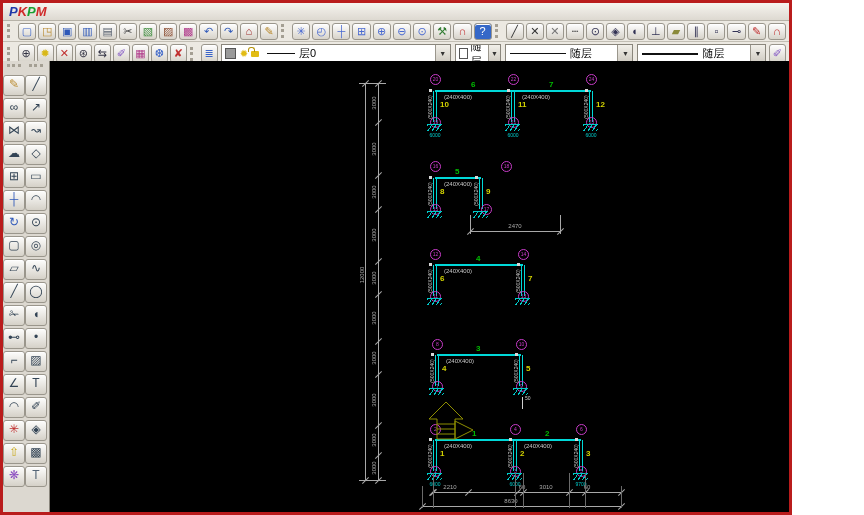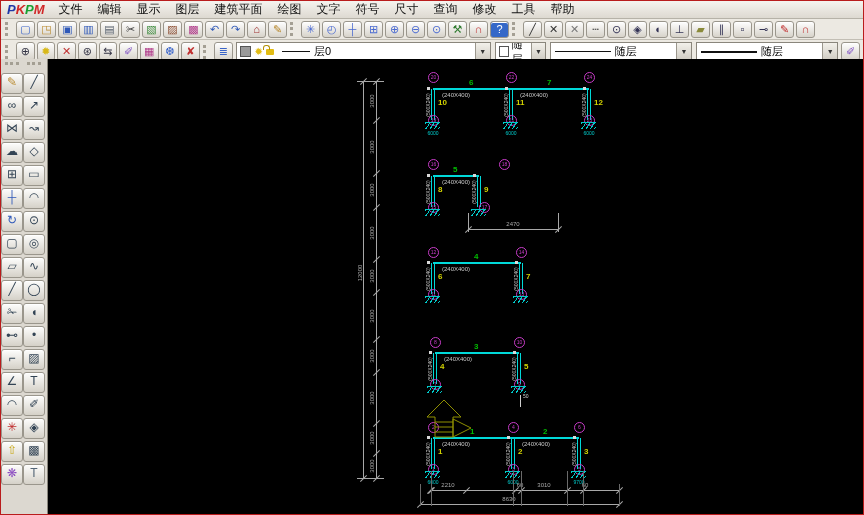--- a/index.html
+++ b/index.html
@@ -1,17 +1,17 @@
 <!DOCTYPE html>
 <html><head>
 <meta charset="utf-8">
 <style>
   html,body{margin:0;padding:0;}
-  .app{position:relative;width:864px;height:515px;font-family:"Liberation Sans",sans-serif;
-       background:#7f1d1d;overflow:hidden;border:1px solid #b91c1c;box-sizing:border-box;}
+  .app{position:relative;width:792px;height:515px;font-family:"Liberation Sans",sans-serif;
+       background:#7f1d1d;overflow:hidden;border:3px solid #b91c1c;box-sizing:border-box;}
   
   .titlebar{height:17px;display:flex;align-items:center;background:linear-gradient(#f6f4ef,#ddd9d1);
             border-bottom:1px solid #b6b2a8;padding:0 6px;white-space:nowrap;}
   .logo{font-weight:bold;font-size:13px;letter-spacing:0;margin-right:14px;font-style:italic;}
   .logo span{display:inline-block;}
   .wtitle{font-weight:bold;font-size:12px;color:#1a1a1a;margin-right:26px;}
   .menubar{display:flex;gap:15px;font-size:12px;color:#111;}
   .menubar .mi{cursor:default;}
   
   .tb{display:flex;align-items:center;padding:1px 2px;background:#ece9e2;border-bottom:1px solid #c2beb4;}
@@ -43,35 +43,20 @@
   .canvas{position:relative;flex:1;background:#000;overflow:hidden;}
   .canvas div{position:absolute;}
   .vtext{transform:rotate(-90deg);white-space:nowrap;text-align:center;}
 </style>
 </head>
 <body>
 
 <div class="app">
   <div class="titlebar">
     <span class="logo" id="logo"><span style="color: rgb(32, 56, 168);">P</span><span style="color: rgb(208, 40, 40);">K</span><span style="color: rgb(24, 160, 48);">P</span><span style="color: rgb(208, 40, 40);">M</span></span>
-    <nav class="menubar" id="menubar">
-        <span class="mi">文件</span>
-        <span class="mi">编辑</span>
-        <span class="mi">显示</span>
-        <span class="mi">图层</span>
-        <span class="mi">建筑平面</span>
-        <span class="mi">绘图</span>
-        <span class="mi">文字</span>
-        <span class="mi">符号</span>
-        <span class="mi">尺寸</span>
-        <span class="mi">查询</span>
-        <span class="mi">修改</span>
-        <span class="mi">工具</span>
-        <span class="mi">帮助</span>
-      </nav>
   </div>
   <div class="tb row1" id="tb1">
       <div class="grip"></div>
       <div class="btn" style="color: rgb(58, 100, 200);">▢</div>
       <div class="btn" style="color: rgb(184, 137, 46);">◳</div>
       <div class="btn" style="color: rgb(46, 88, 184);">▣</div>
       <div class="btn" style="color: rgb(46, 88, 184);">▥</div>
       <div class="btn" style="color: rgb(90, 100, 114);">▤</div>
       <div class="btn" style="color: rgb(68, 68, 68);">✂</div>
       <div class="btn" style="color: rgb(58, 138, 58);">▧</div>

